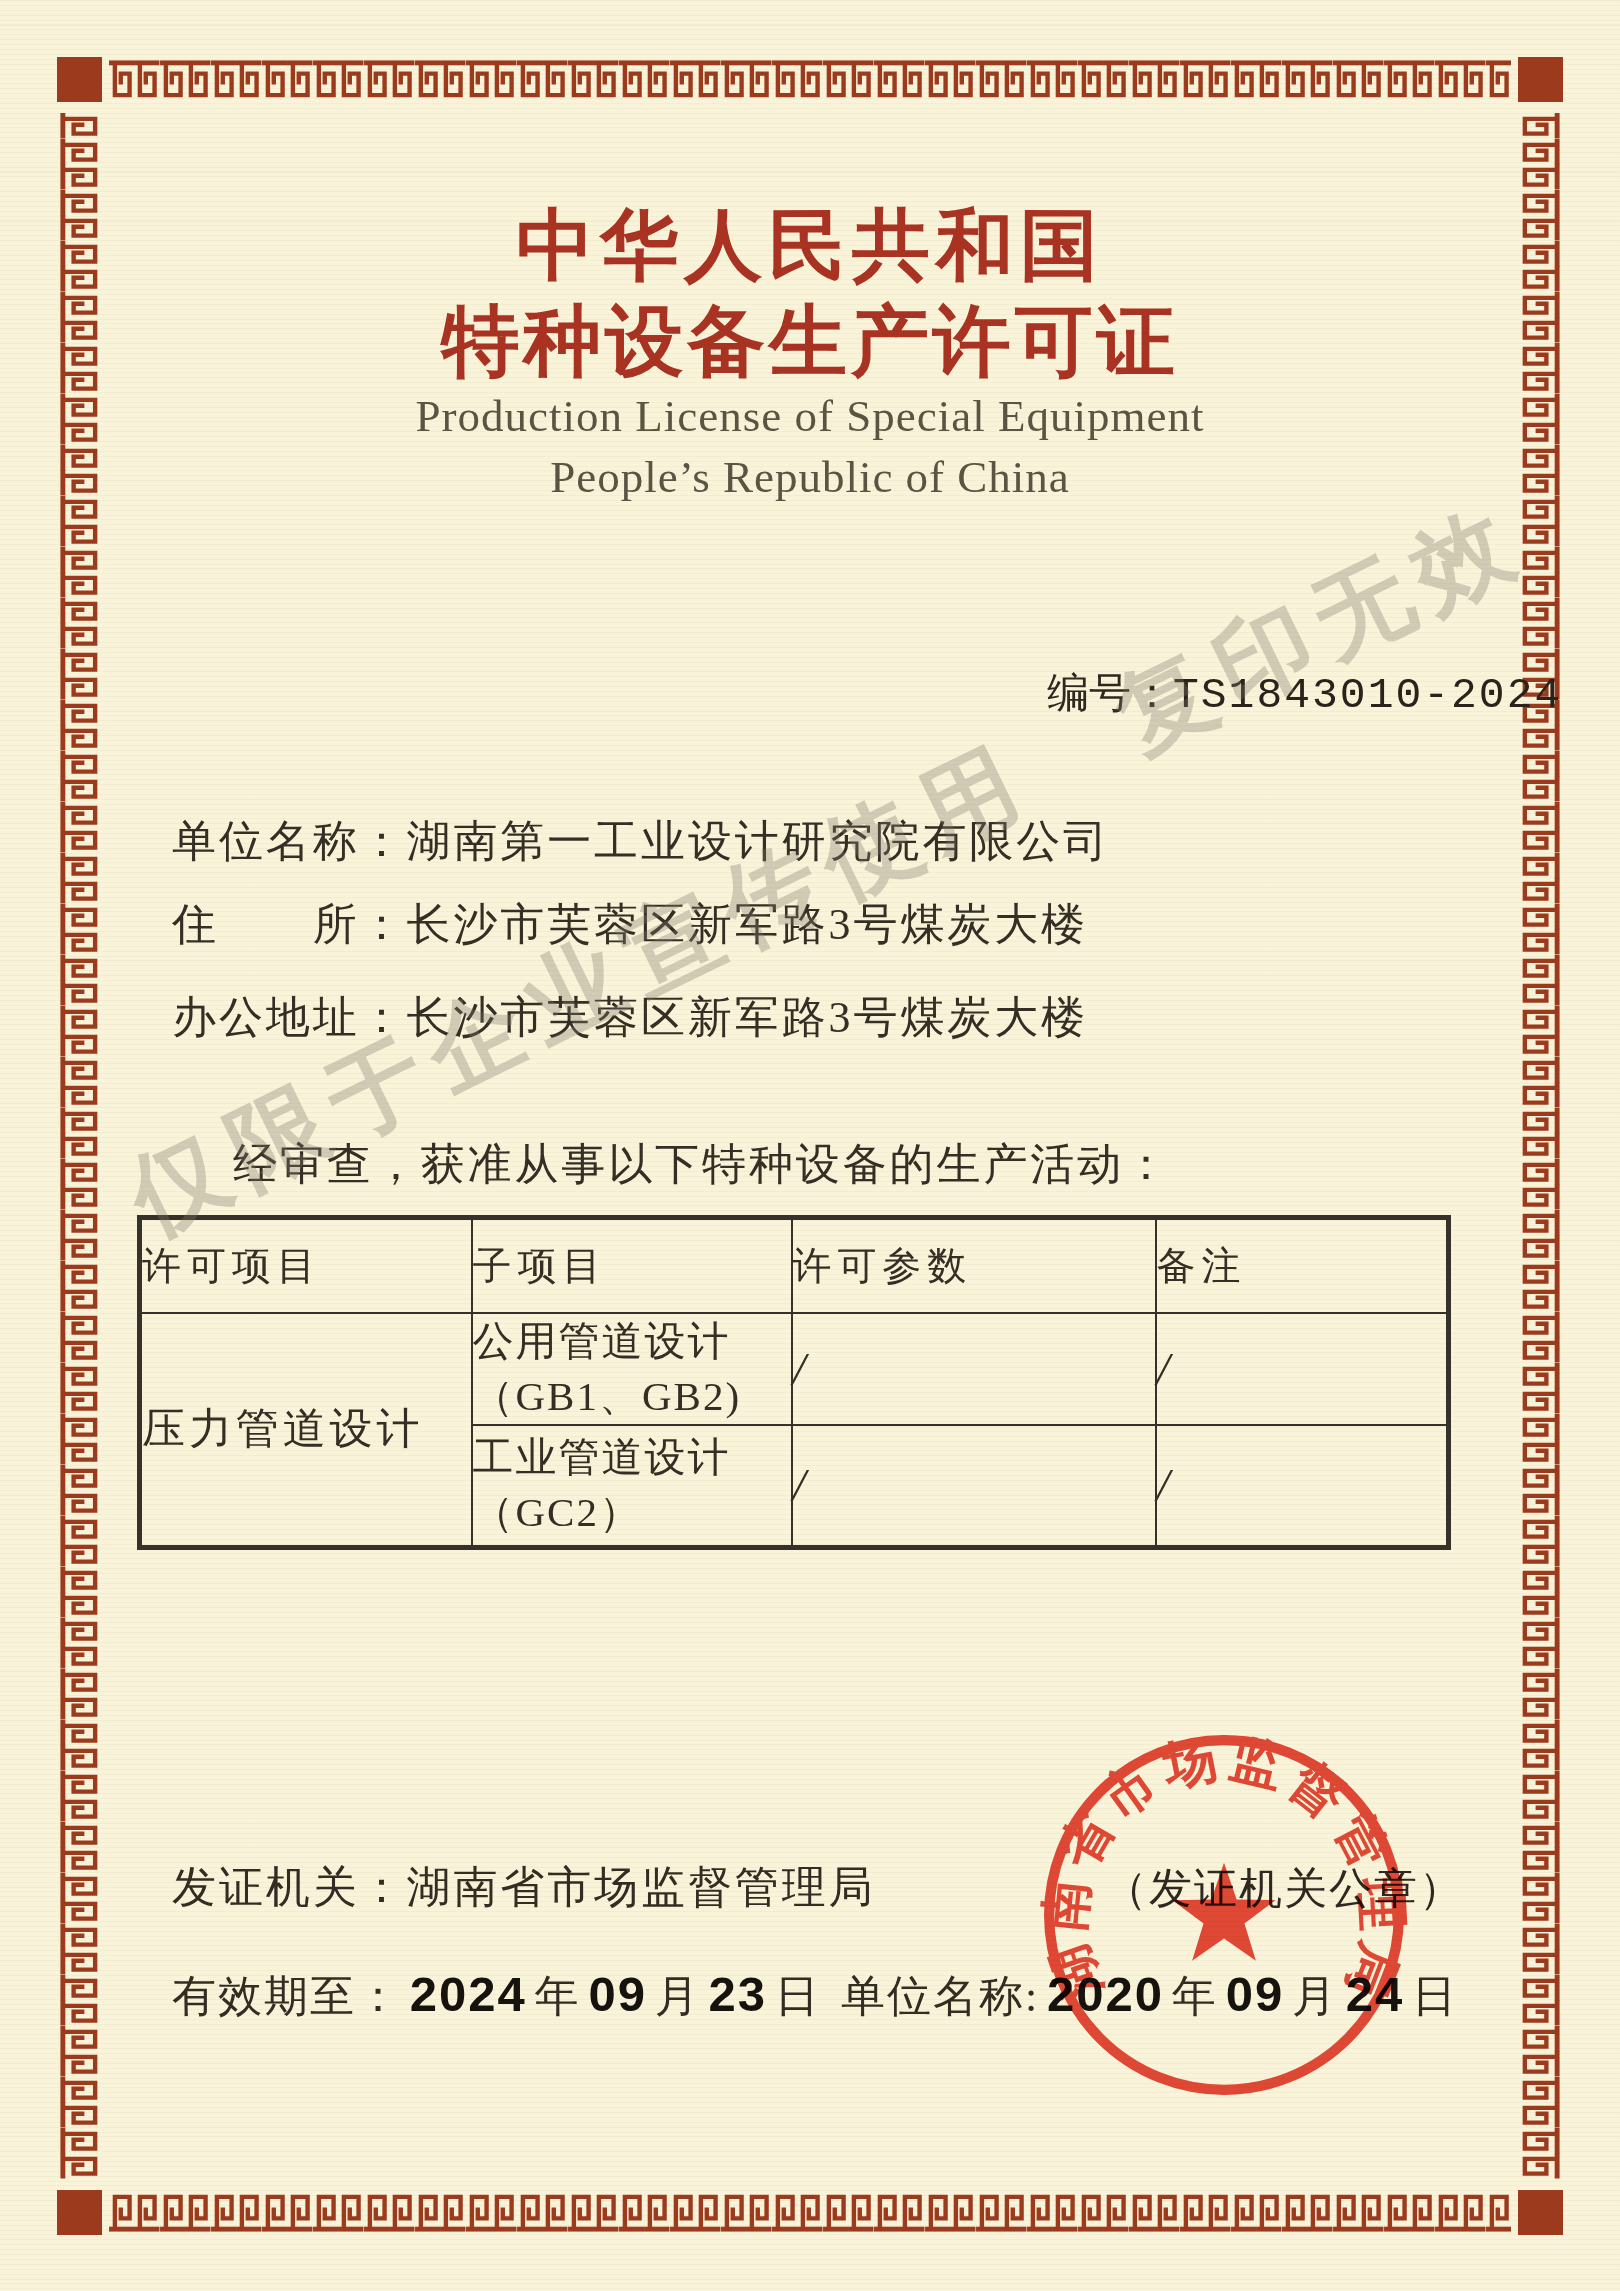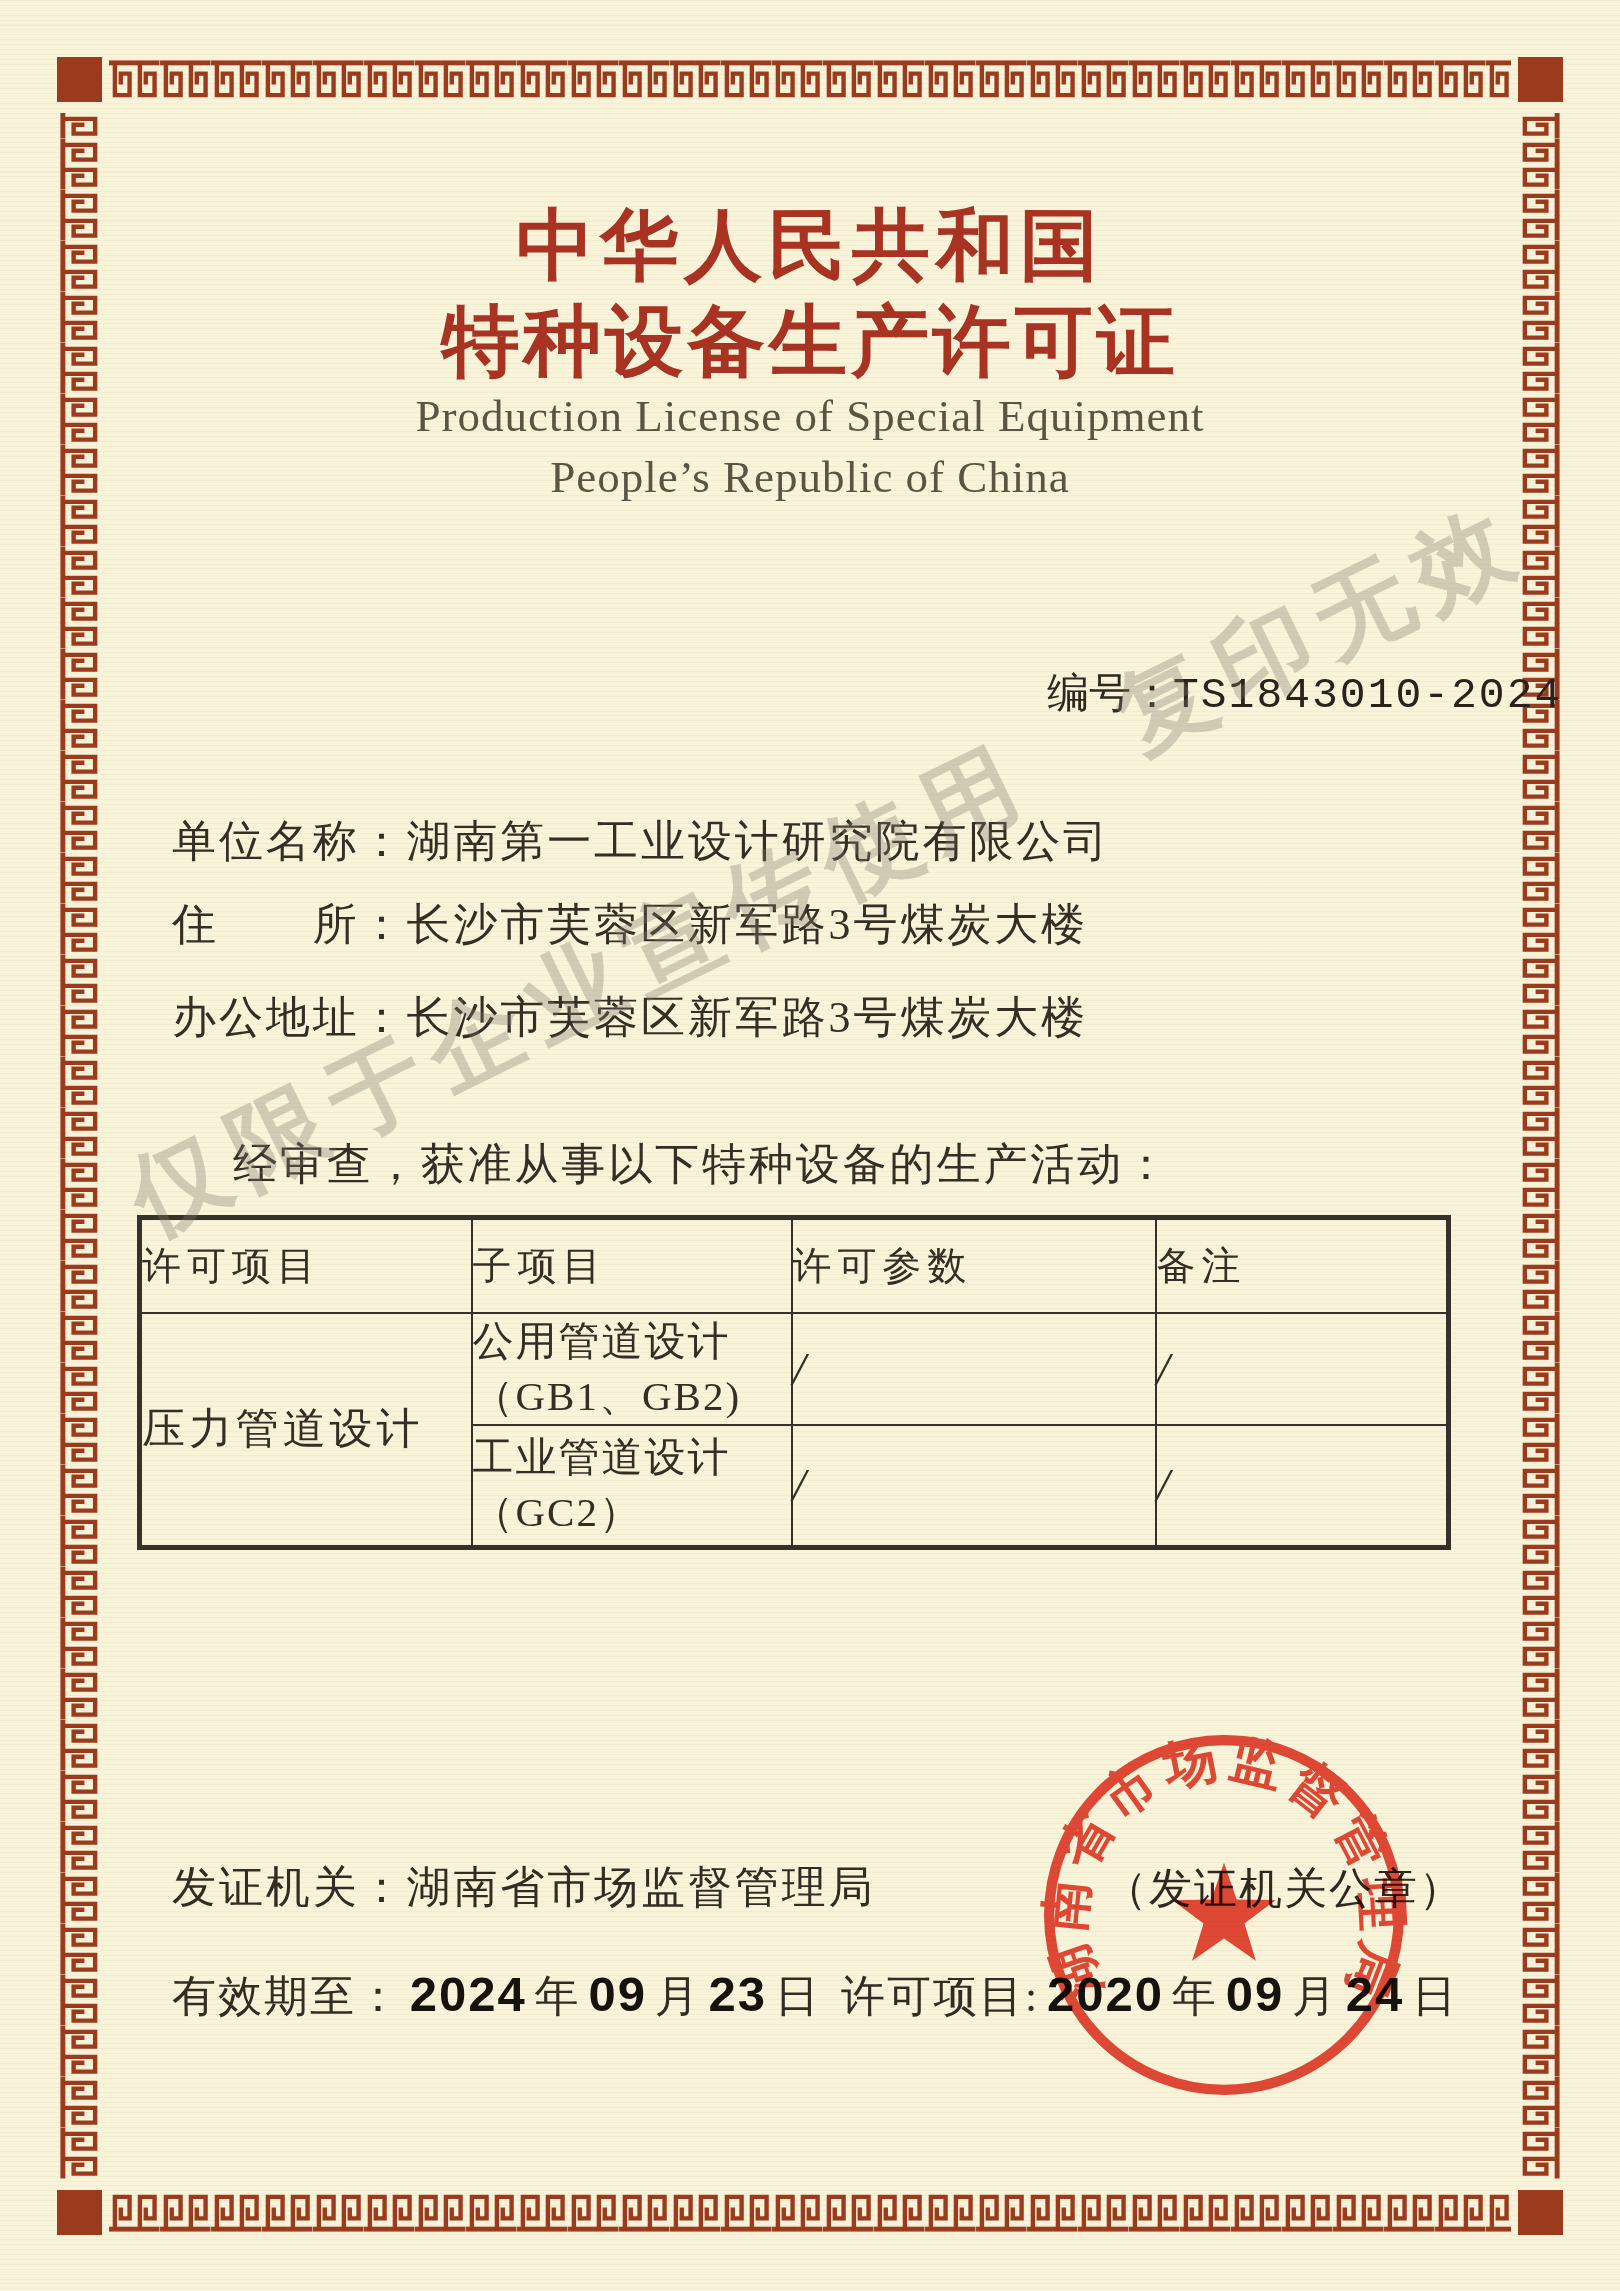--- a/index.html
+++ b/index.html
@@ -1562,21 +1562,21 @@
     <span>发证机关：</span><span>湖南省市场监督管理局</span>
   </div>
 
   <div class="dateline valid">
     <span>有效期至：</span><span class="num">2024</span><span>年</span><span class="num">09</span><span>月</span><span class="num">23</span><span>日</span>
   </div>
 
   <div class="seal-caption">（发证机关公章）</div>
 
   <div class="dateline issue">
-    <span>许可项目:</span><span class="num">2020</span><span>年</span><span class="num">09</span><span>月</span><span class="num">24</span><span>日</span>
+    <span>单位名称:</span><span class="num">2020</span><span>年</span><span class="num">09</span><span>月</span><span class="num">24</span><span>日</span>
   </div>
 
   <svg class="seal" viewBox="0 0 400 400">
     <circle cx="200" cy="200" r="187" fill="none" stroke="#e23b2c" stroke-width="11"></circle>
     <path id="sealArc" d="M77.1,288.1 A150,150 0 1 1 322.9,288.1" fill="none"></path>
     <text fill="#e23b2c" font-size="56" font-weight="700" letter-spacing="8" font-family="Liberation Serif, serif">
       <textPath href="#sealArc" startOffset="10">湖南省市场监督管理局</textPath>
     </text>
     <polygon fill="#e23b2c" points="200,144 213.5,183.4 255.2,184.1 221.9,209.1 234.1,248.9 200,225 165.9,248.9 178.1,209.1 144.8,184.1 186.5,183.4"></polygon>
   </svg>

